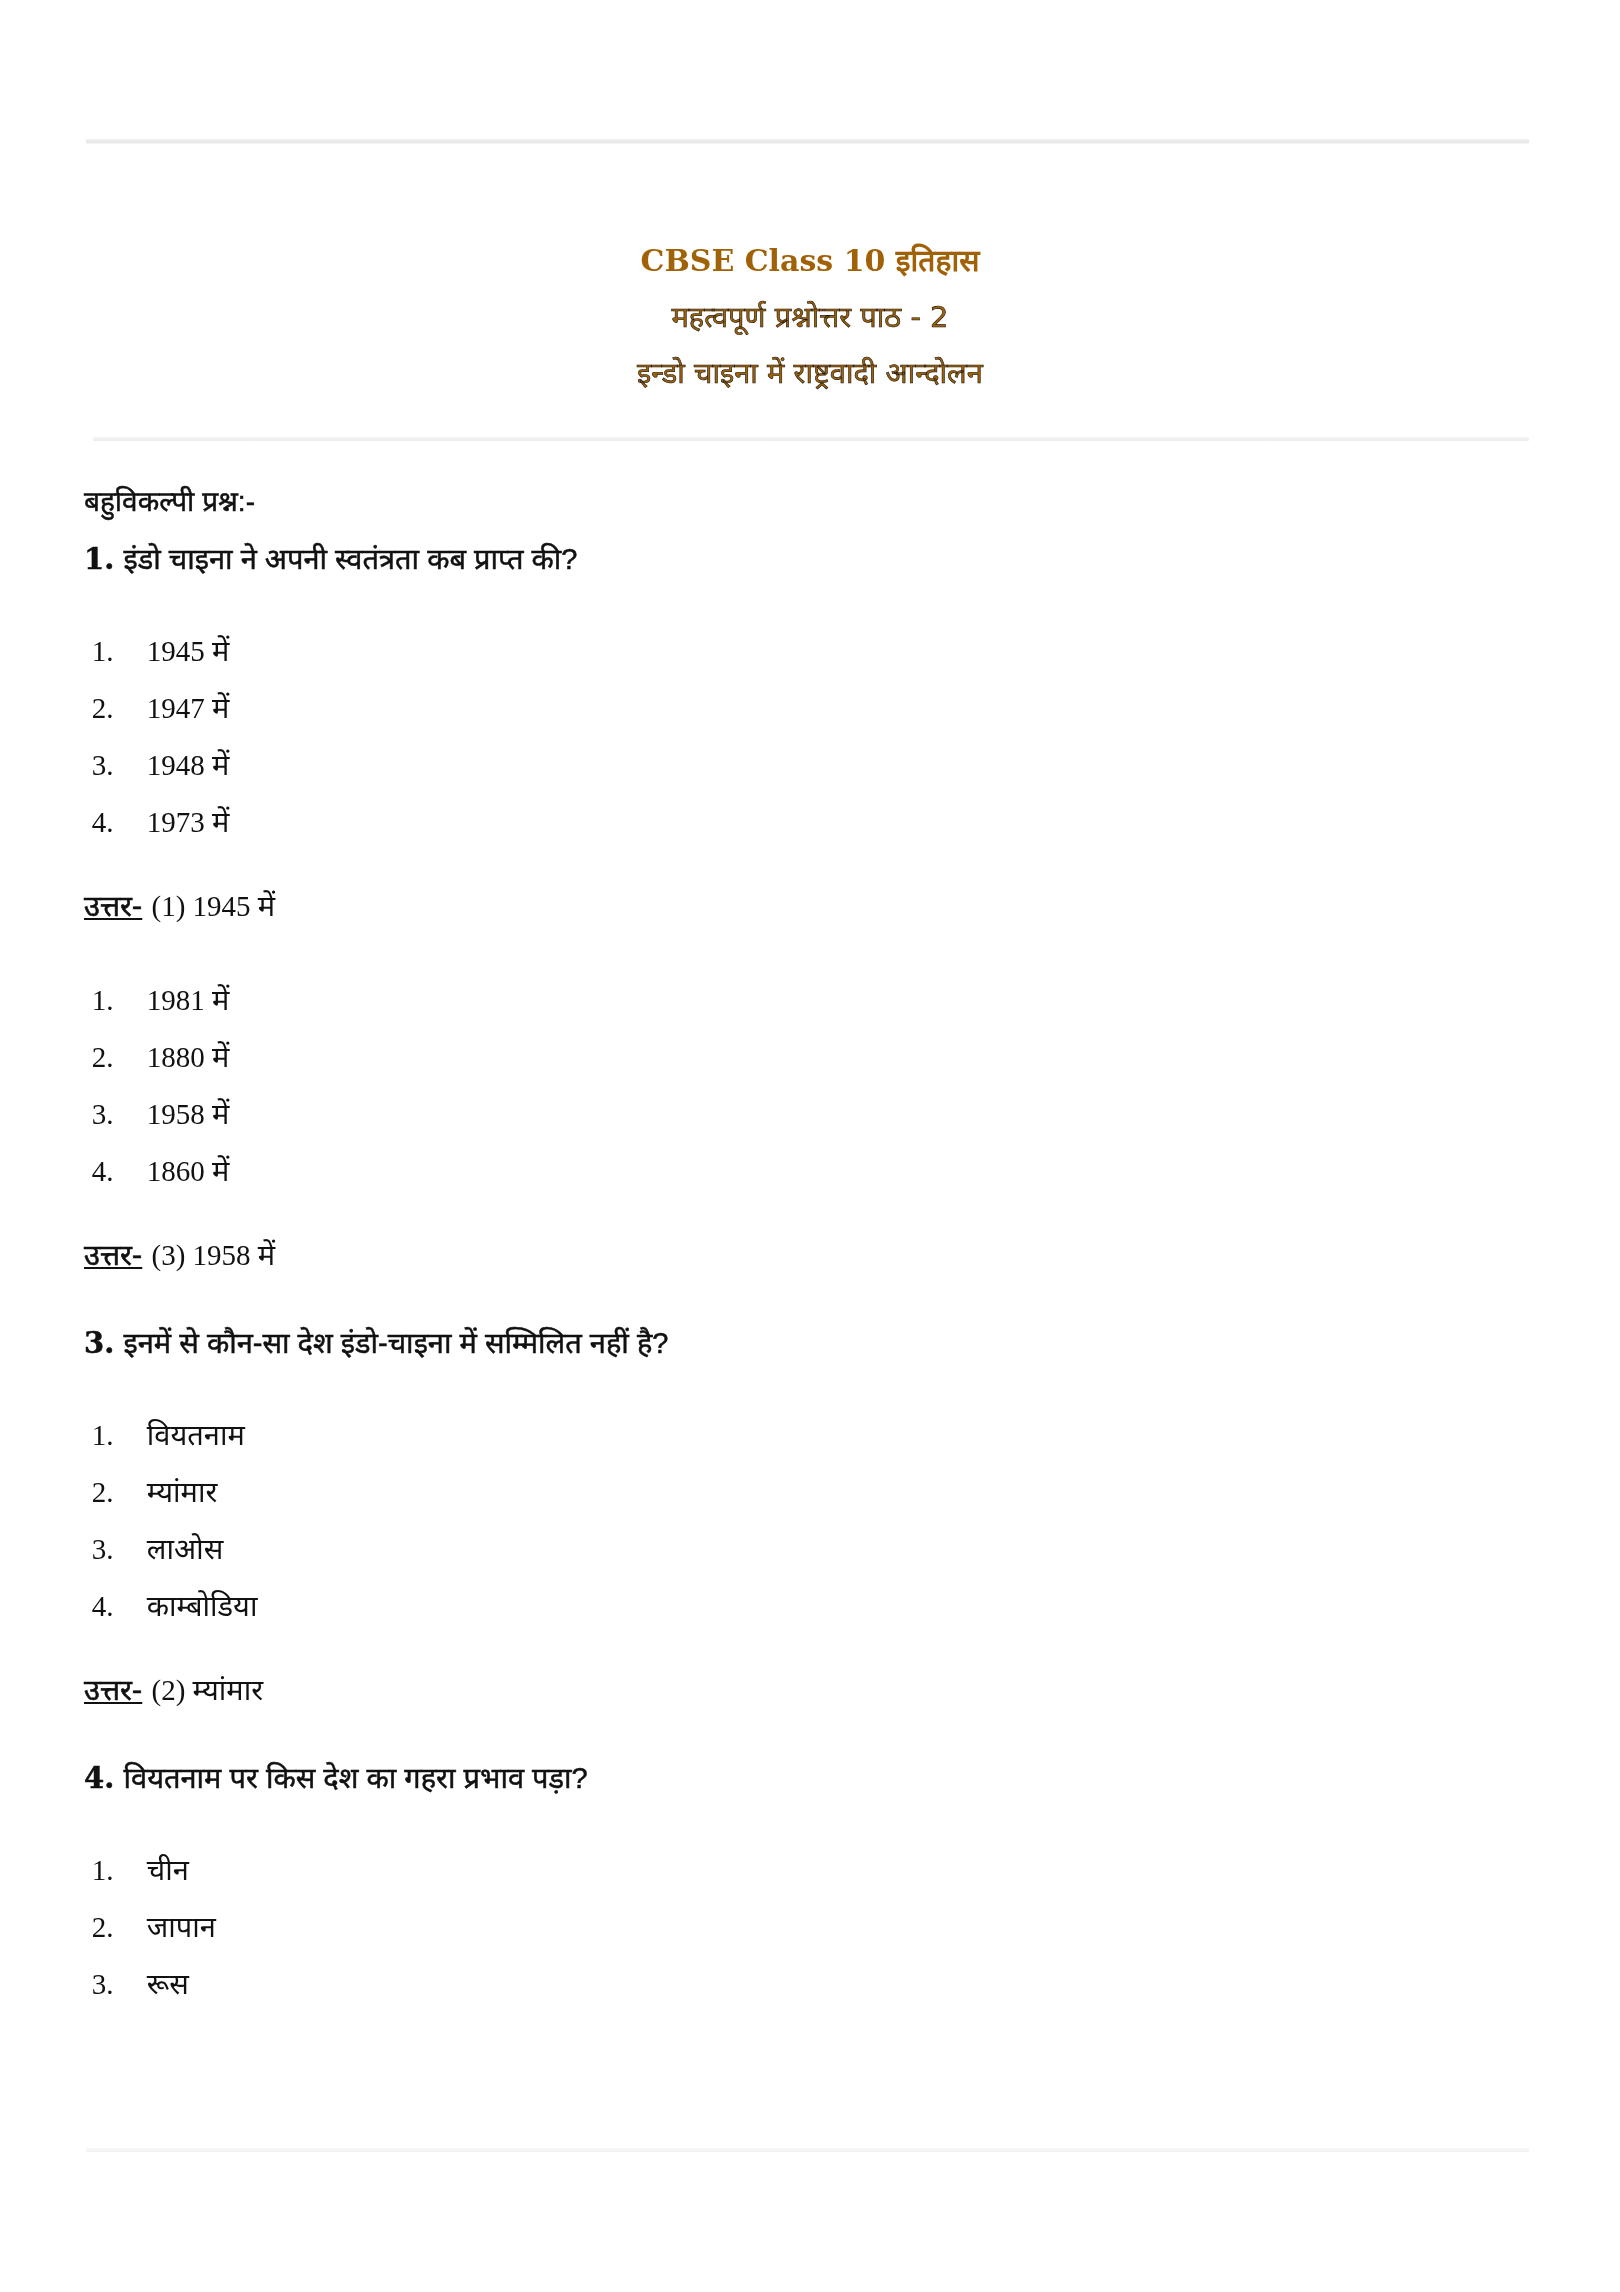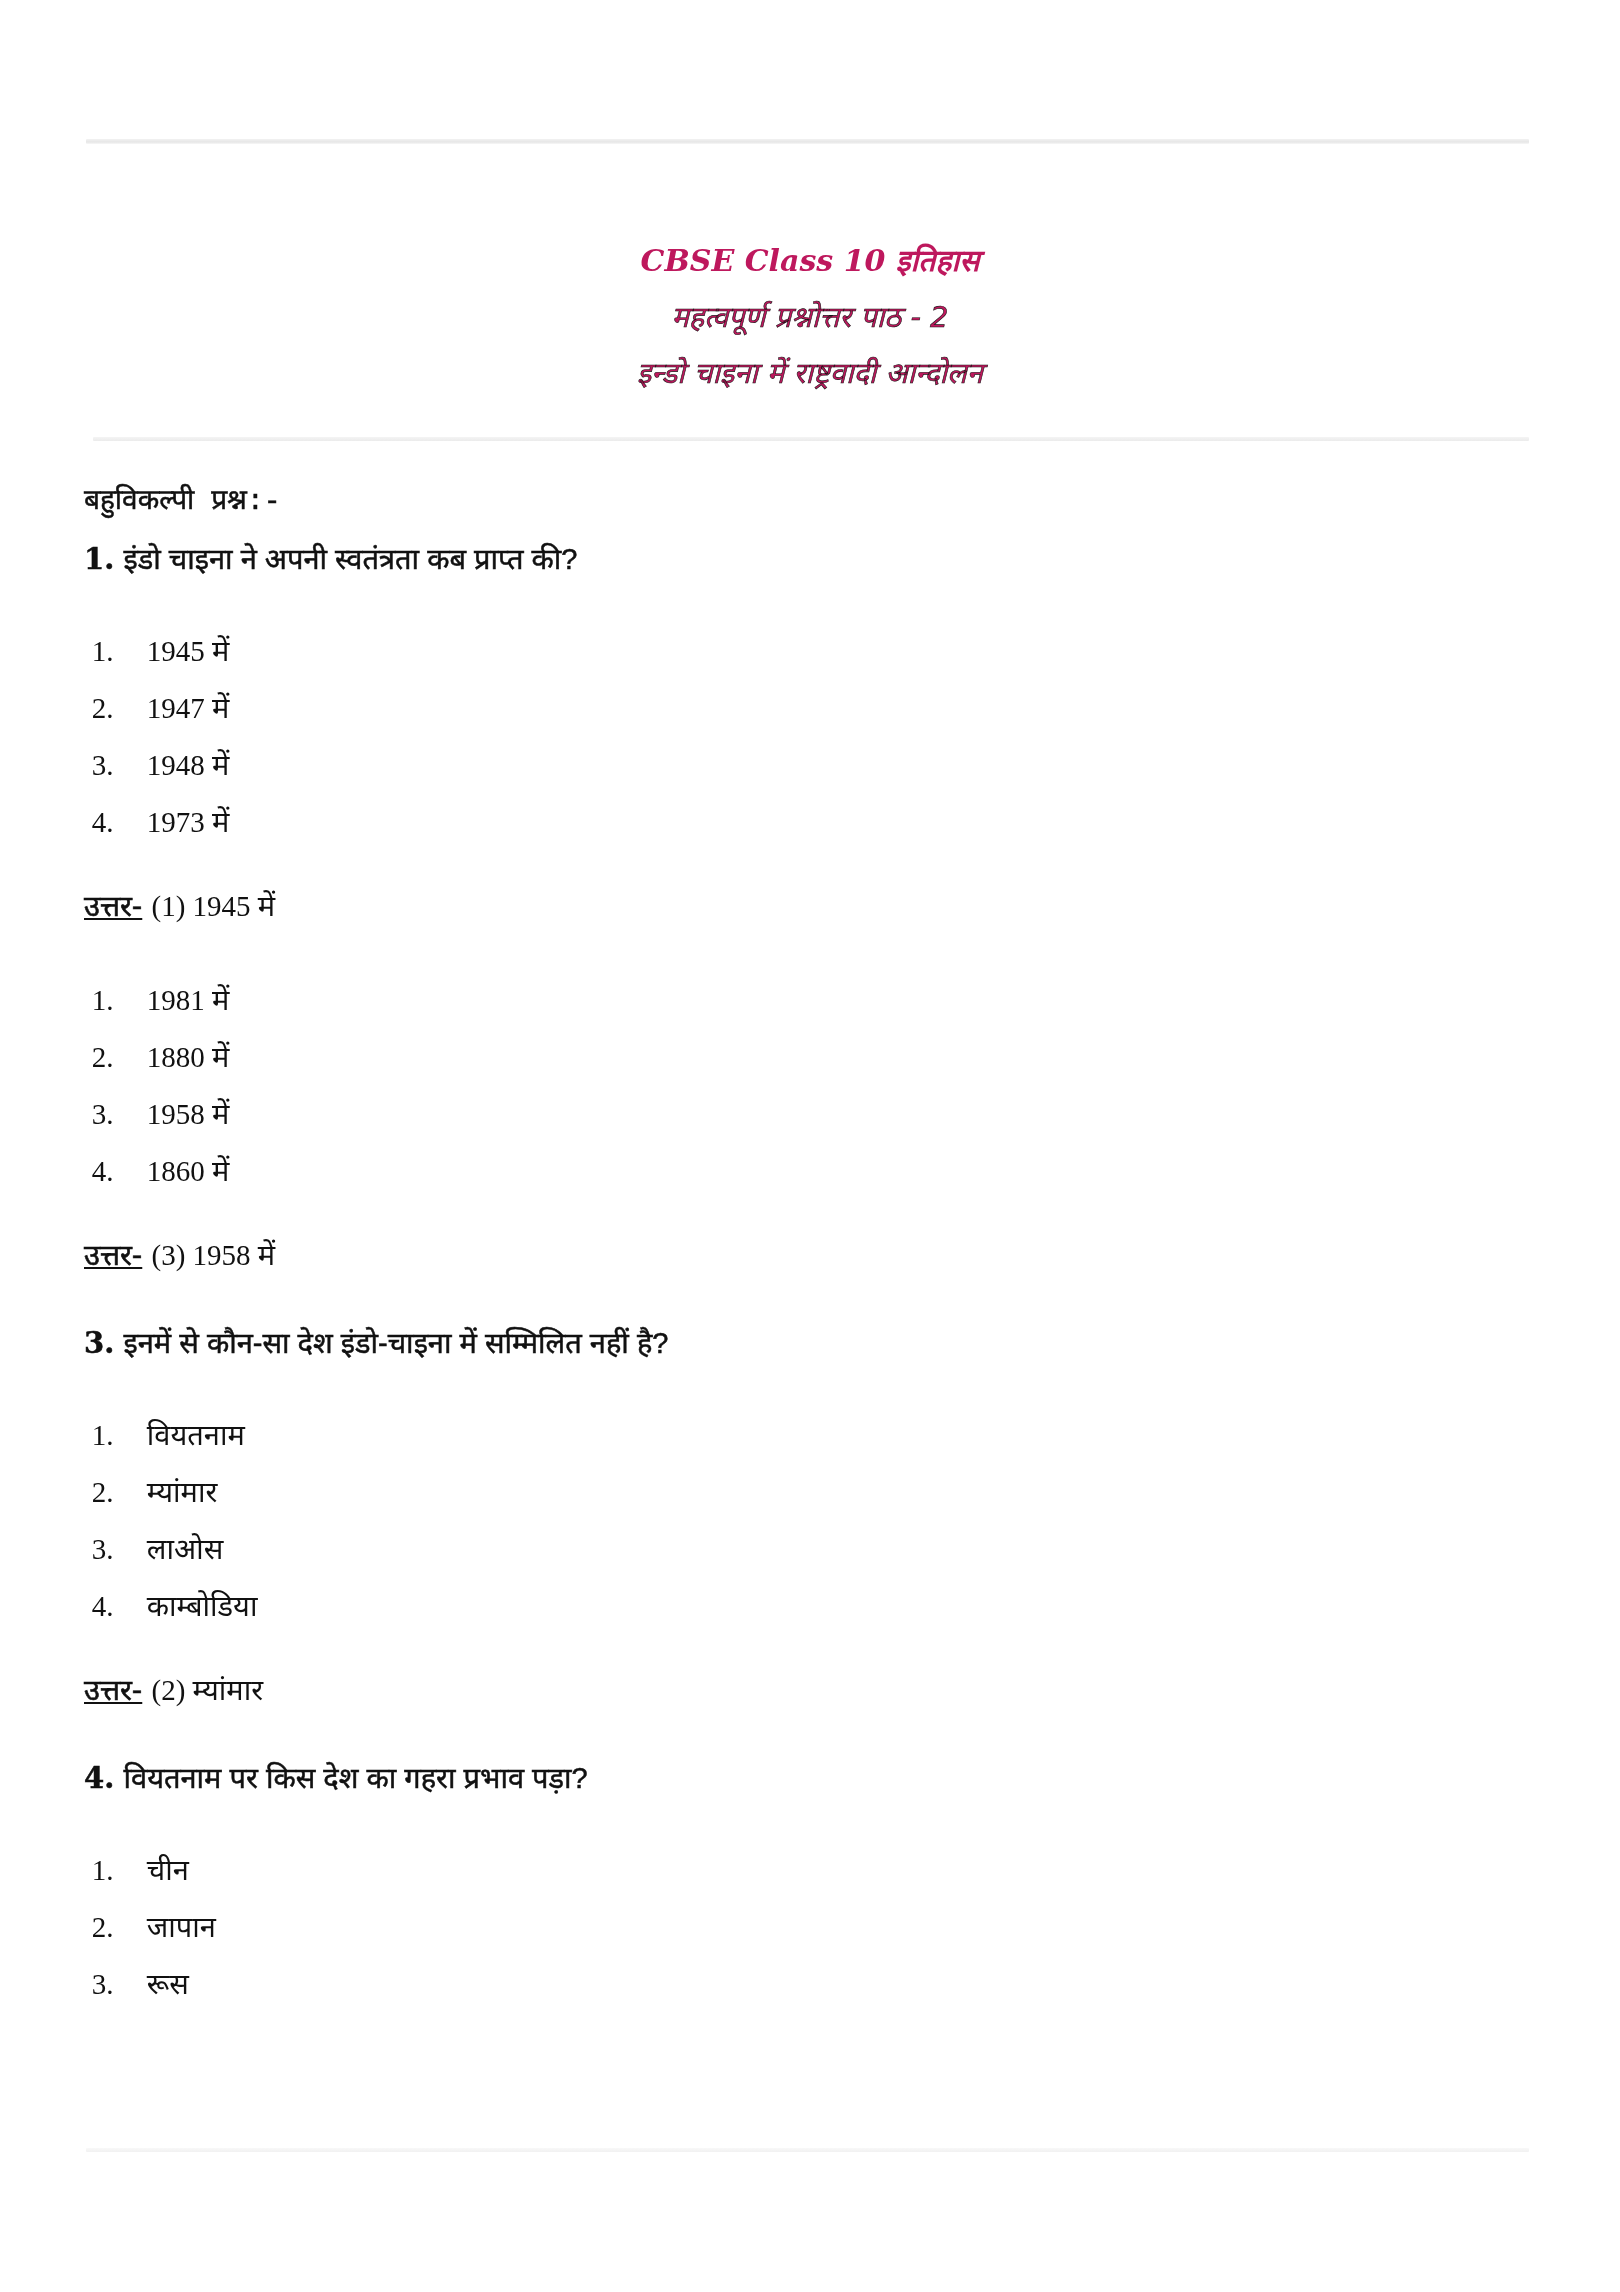--- a/index.html
+++ b/index.html
@@ -31,38 +31,37 @@
       position: absolute;
       top: 233px;
       left: 0;
       width: 1620px;
       text-align: center;
     }
     .header .line {
       font-size: 30px;
       line-height: 56px;
       font-weight: bold;
-      color: #be185d;
-      font-style: italic;
+      color: #a16207;
     }
     .header .line.devanagari {
       font-family: "DejaVu Sans", "Liberation Sans", sans-serif;
       font-weight: normal;
       font-size: 29px;
       -webkit-text-stroke: 0.6px #151515;
     }
 
     .content {
       position: absolute;
       top: 480px;
       left: 84px;
       width: 1441px;
     }
     .section-label {
-      font-family: Liberation Mono, monospace;
+      font-family: Liberation Sans, sans-serif;
       font-size: 28px;
       line-height: 43px;
       -webkit-text-stroke: 0.5px #111;
       margin: 0;
     }
     .question {
       margin: 0;
       font-size: 29px;
       line-height: 45px;
       -webkit-text-stroke: 0.5px #111;

